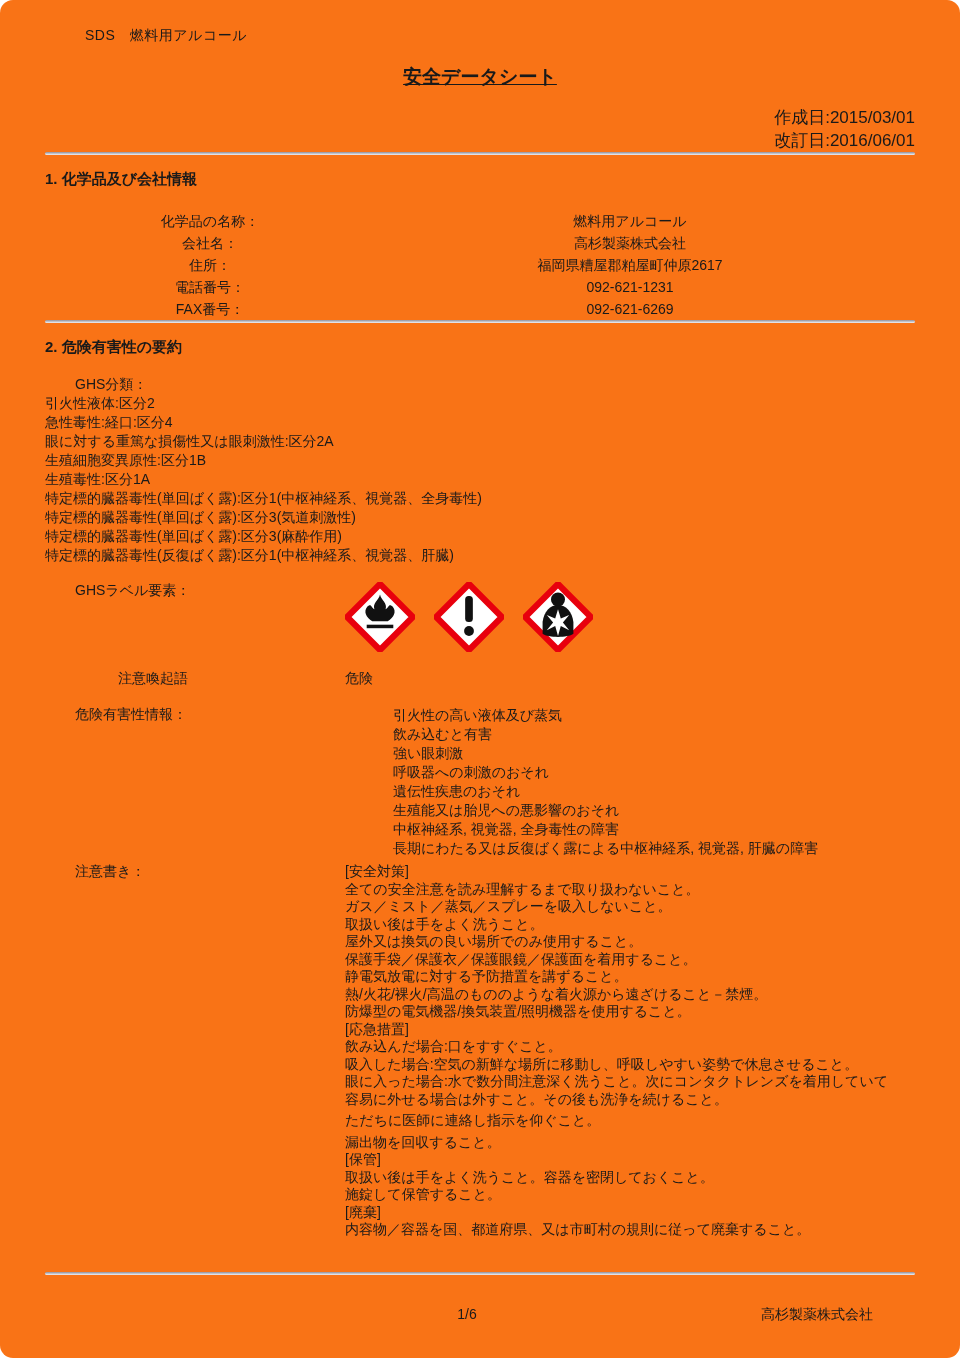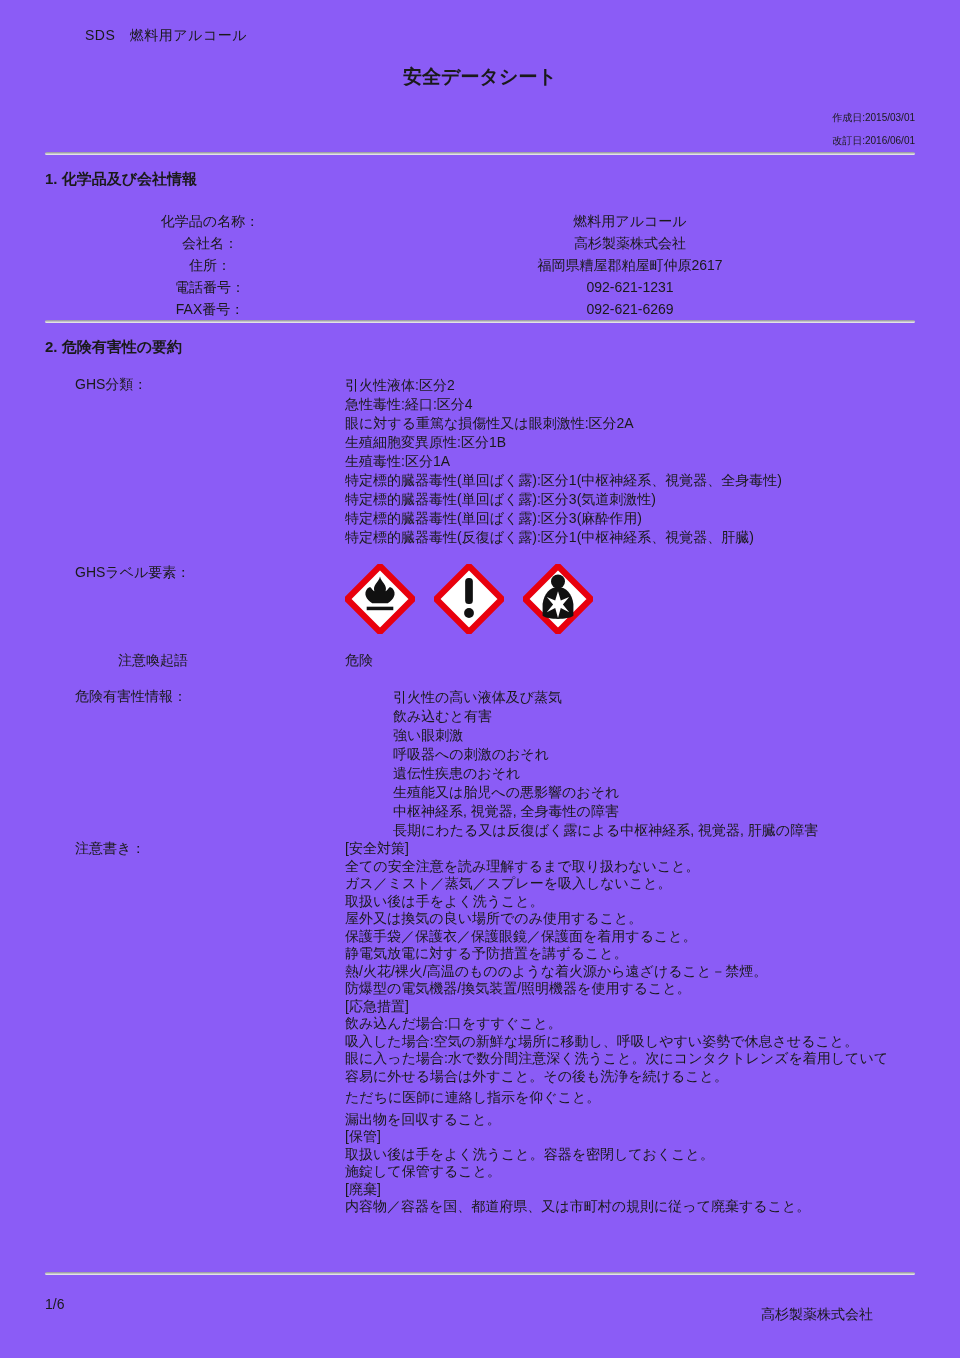--- a/index.html
+++ b/index.html
@@ -1,60 +1,61 @@
 <!DOCTYPE html>
 <html lang="ja"><head>
 <meta charset="utf-8">
 <style>
   html,body { margin:0; padding:0; background:#ffffff; }
   .page {
     position:relative;
     width:960px; height:1358px;
-    background:#8b5cf6;
+    background:#f97316;
     font-family:"Liberation Sans", sans-serif;
     font-size:14px;
     color:#1a1a1a;
     box-sizing:border-box;
     padding:27px 45px 0 45px;
     overflow:hidden;
+    border-radius:13px;
   }
   .doc-id { margin-left:40px; font-size:14px; letter-spacing:.5px; }
-  .title  { text-align:center; font-size:19px; font-weight:bold; margin-top:19px; }
-  .dates  { text-align:right; margin-top:16px; line-height:23px; font-size:10px; }
+  .title  { text-align:center; font-size:19px; font-weight:bold; margin-top:19px;text-decoration:underline; }
+  .dates  { text-align:right; margin-top:16px; line-height:23px; font-size:17px; }
 
   hr.rule {
     border:none; height:3px; margin:0;
     background:linear-gradient(to bottom,#90909a,#f2f2f5);
     border-radius:2px;
   }
   .rule-1 { margin-top:14px; }
   .rule-2 { margin-top:3px; }
 
   .section-heading { font-size:15px; font-weight:bold; margin:15px 0 0 0; }
 
   .info-block { margin-top:21px; }
   .kv-row { display:flex; align-items:flex-start; }
   .kv-row .lbl { width:300px; box-sizing:border-box; padding-left:30px; flex:none; }
   .kv-row .val { flex:1; }
   .info-block .kv-row { line-height:22px;text-align:center; }
 
-  .ghs-class-row   { margin-top:19px; }
+  .ghs-class-row   { margin-top:19px;flex-direction:column; }
   .list-19 div     { line-height:19px; }
   .pictogram-row   { margin-top:17px;justify-content:space-between; }
   .pictos          { display:flex; gap:19px; }
   .pictos svg      { width:70px; height:70px; display:block; }
   .signal-row      { margin-top:15px; line-height:22px; }
   .signal-row .lbl { padding-left:73px; }
   .hazard-row      { margin-top:17px;gap:48px; }
-  .precaution-row  { }
+  .precaution-row  { margin-top:5px; }
   .list-175 div    { line-height:17.5px; }
   .list-175 div.gap{ margin-top:4px; }
 
   .footer { position:absolute; left:45px; right:45px; top:1272px; }
-  .footer .pagenum { position:absolute; left:0; right:26px; top:24px; }
+  .footer .pagenum { position:absolute; left:0; right:26px; top:34px; text-align:center; }
   .footer .company { position:absolute; right:42px; top:34px; }
 </style>
 </head>
 <body>
 
 <div class="page">
 
   <div class="doc-id">SDS　燃料用アルコール</div>
 
   <div class="title">安全データシート</div>

